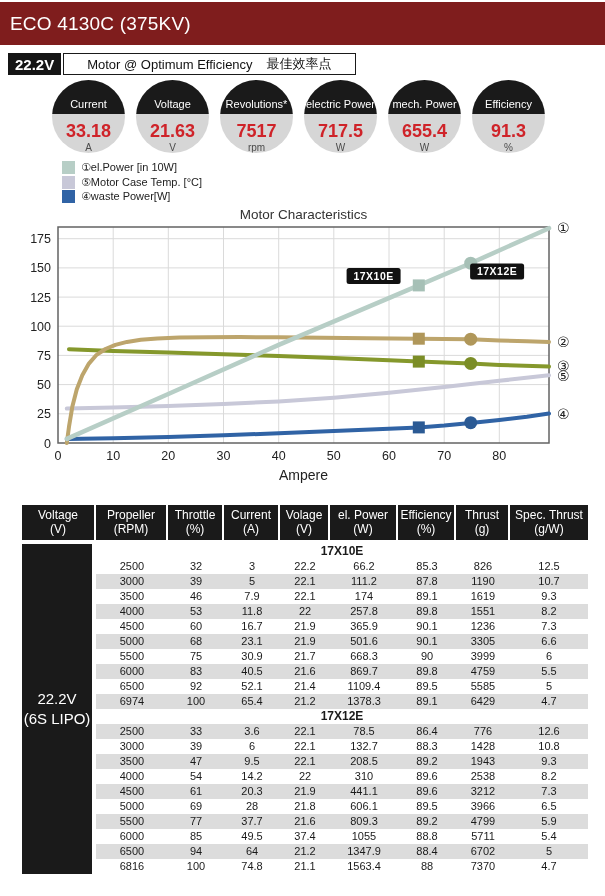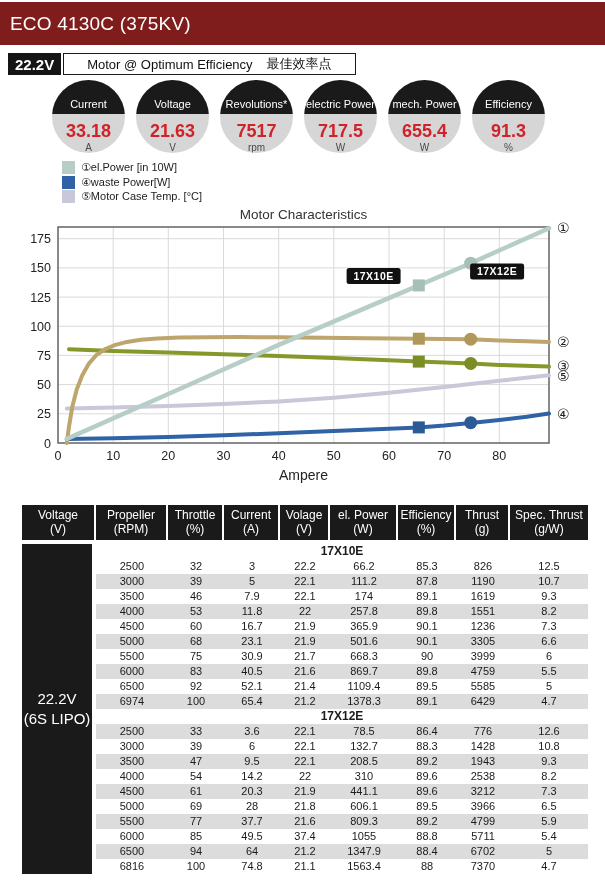--- a/index.html
+++ b/index.html
@@ -140,26 +140,26 @@
        </div>
      </div>
   </div>
 
 <div class="legend">
     <div class="legend-item">
        <span class="legend-swatch" style="background:#b7cec6"></span>
        <span class="legend-label">①el.Power [in 10W]</span>
      </div>
     <div class="legend-item">
+       <span class="legend-swatch" style="background:#c8c8d8"></span>
+       <span class="legend-label">⑤Motor Case Temp. [°C]</span>
+     </div>
+    <div class="legend-item">
        <span class="legend-swatch" style="background:#3063a5"></span>
        <span class="legend-label">④waste Power[W]</span>
-     </div>
-    <div class="legend-item">
-       <span class="legend-swatch" style="background:#c8c8d8"></span>
-       <span class="legend-label">⑤Motor Case Temp. [°C]</span>
      </div>
   </div>
 
 <svg class="chart" width="605" height="282" viewBox="0 0 605 282" xmlns="http://www.w3.org/2000/svg">
     <text x="303.5" y="14" text-anchor="middle" font-size="13.5" fill="#333">Motor Characteristics</text>
     <g>
       <line x1="113.2" y1="22" x2="113.2" y2="238" stroke="#dadada" stroke-width="1"></line>
       <line x1="168.3" y1="22" x2="168.3" y2="238" stroke="#dadada" stroke-width="1"></line>
       <line x1="223.5" y1="22" x2="223.5" y2="238" stroke="#dadada" stroke-width="1"></line>
       <line x1="278.7" y1="22" x2="278.7" y2="238" stroke="#dadada" stroke-width="1"></line>

